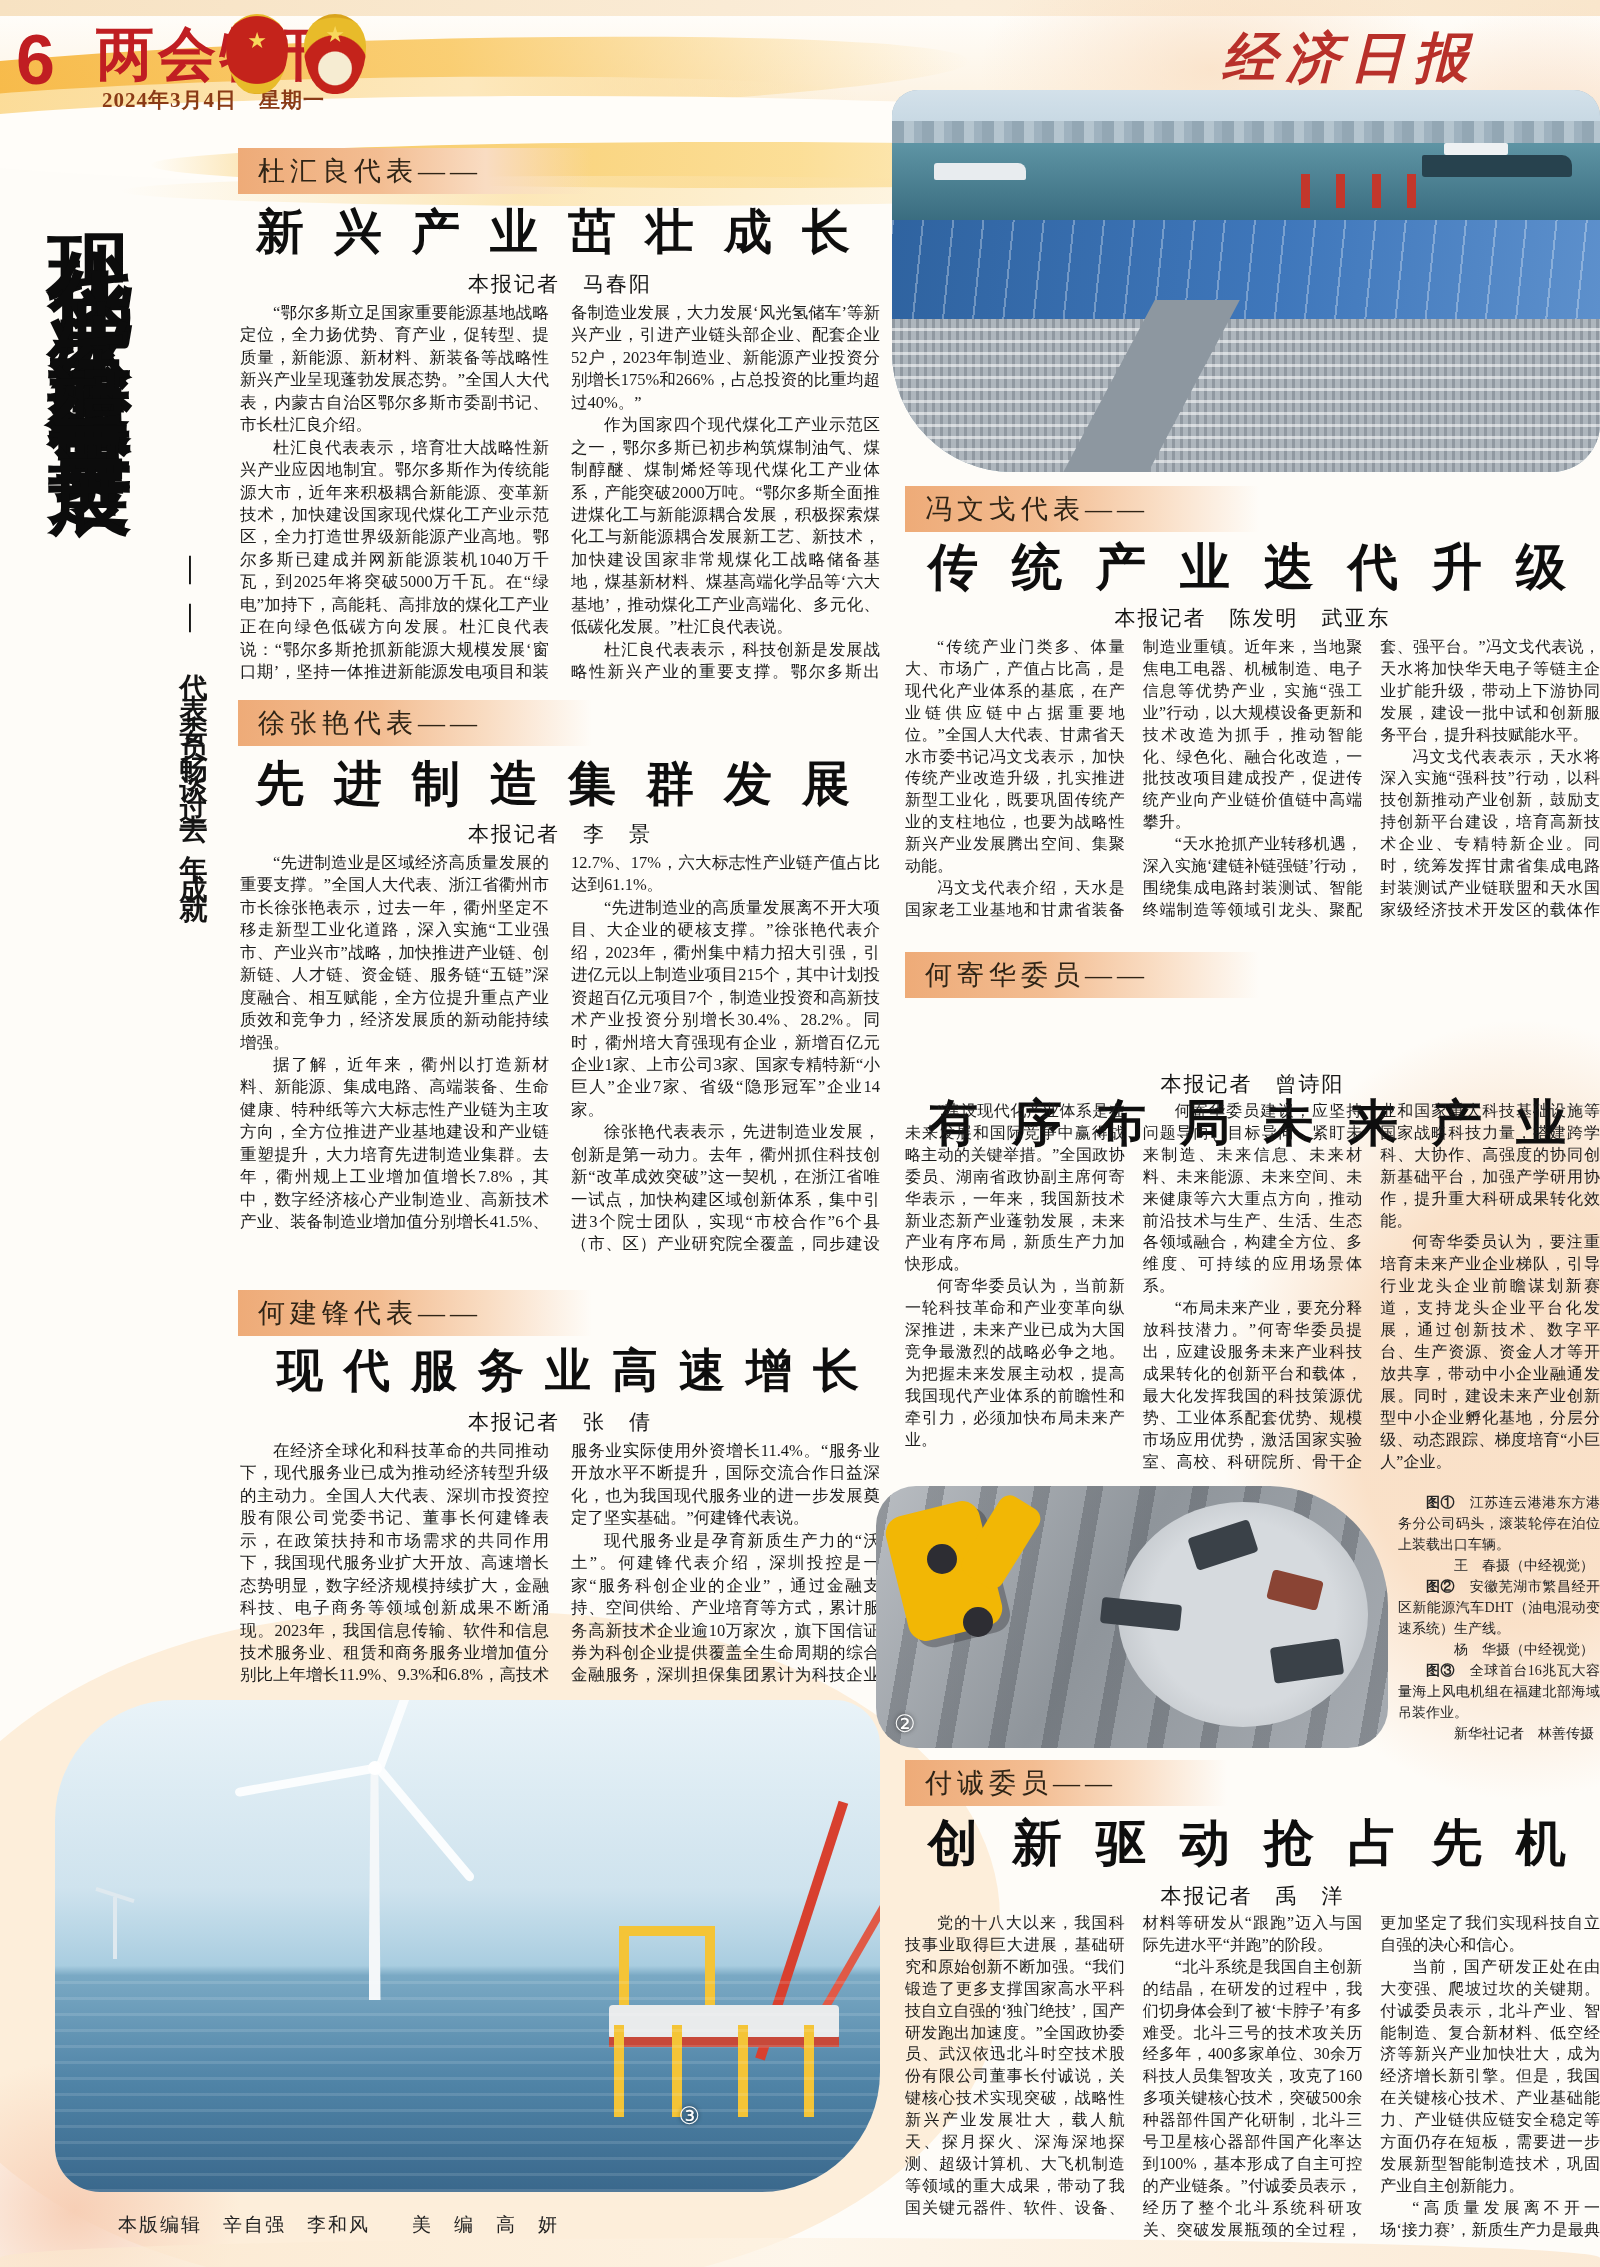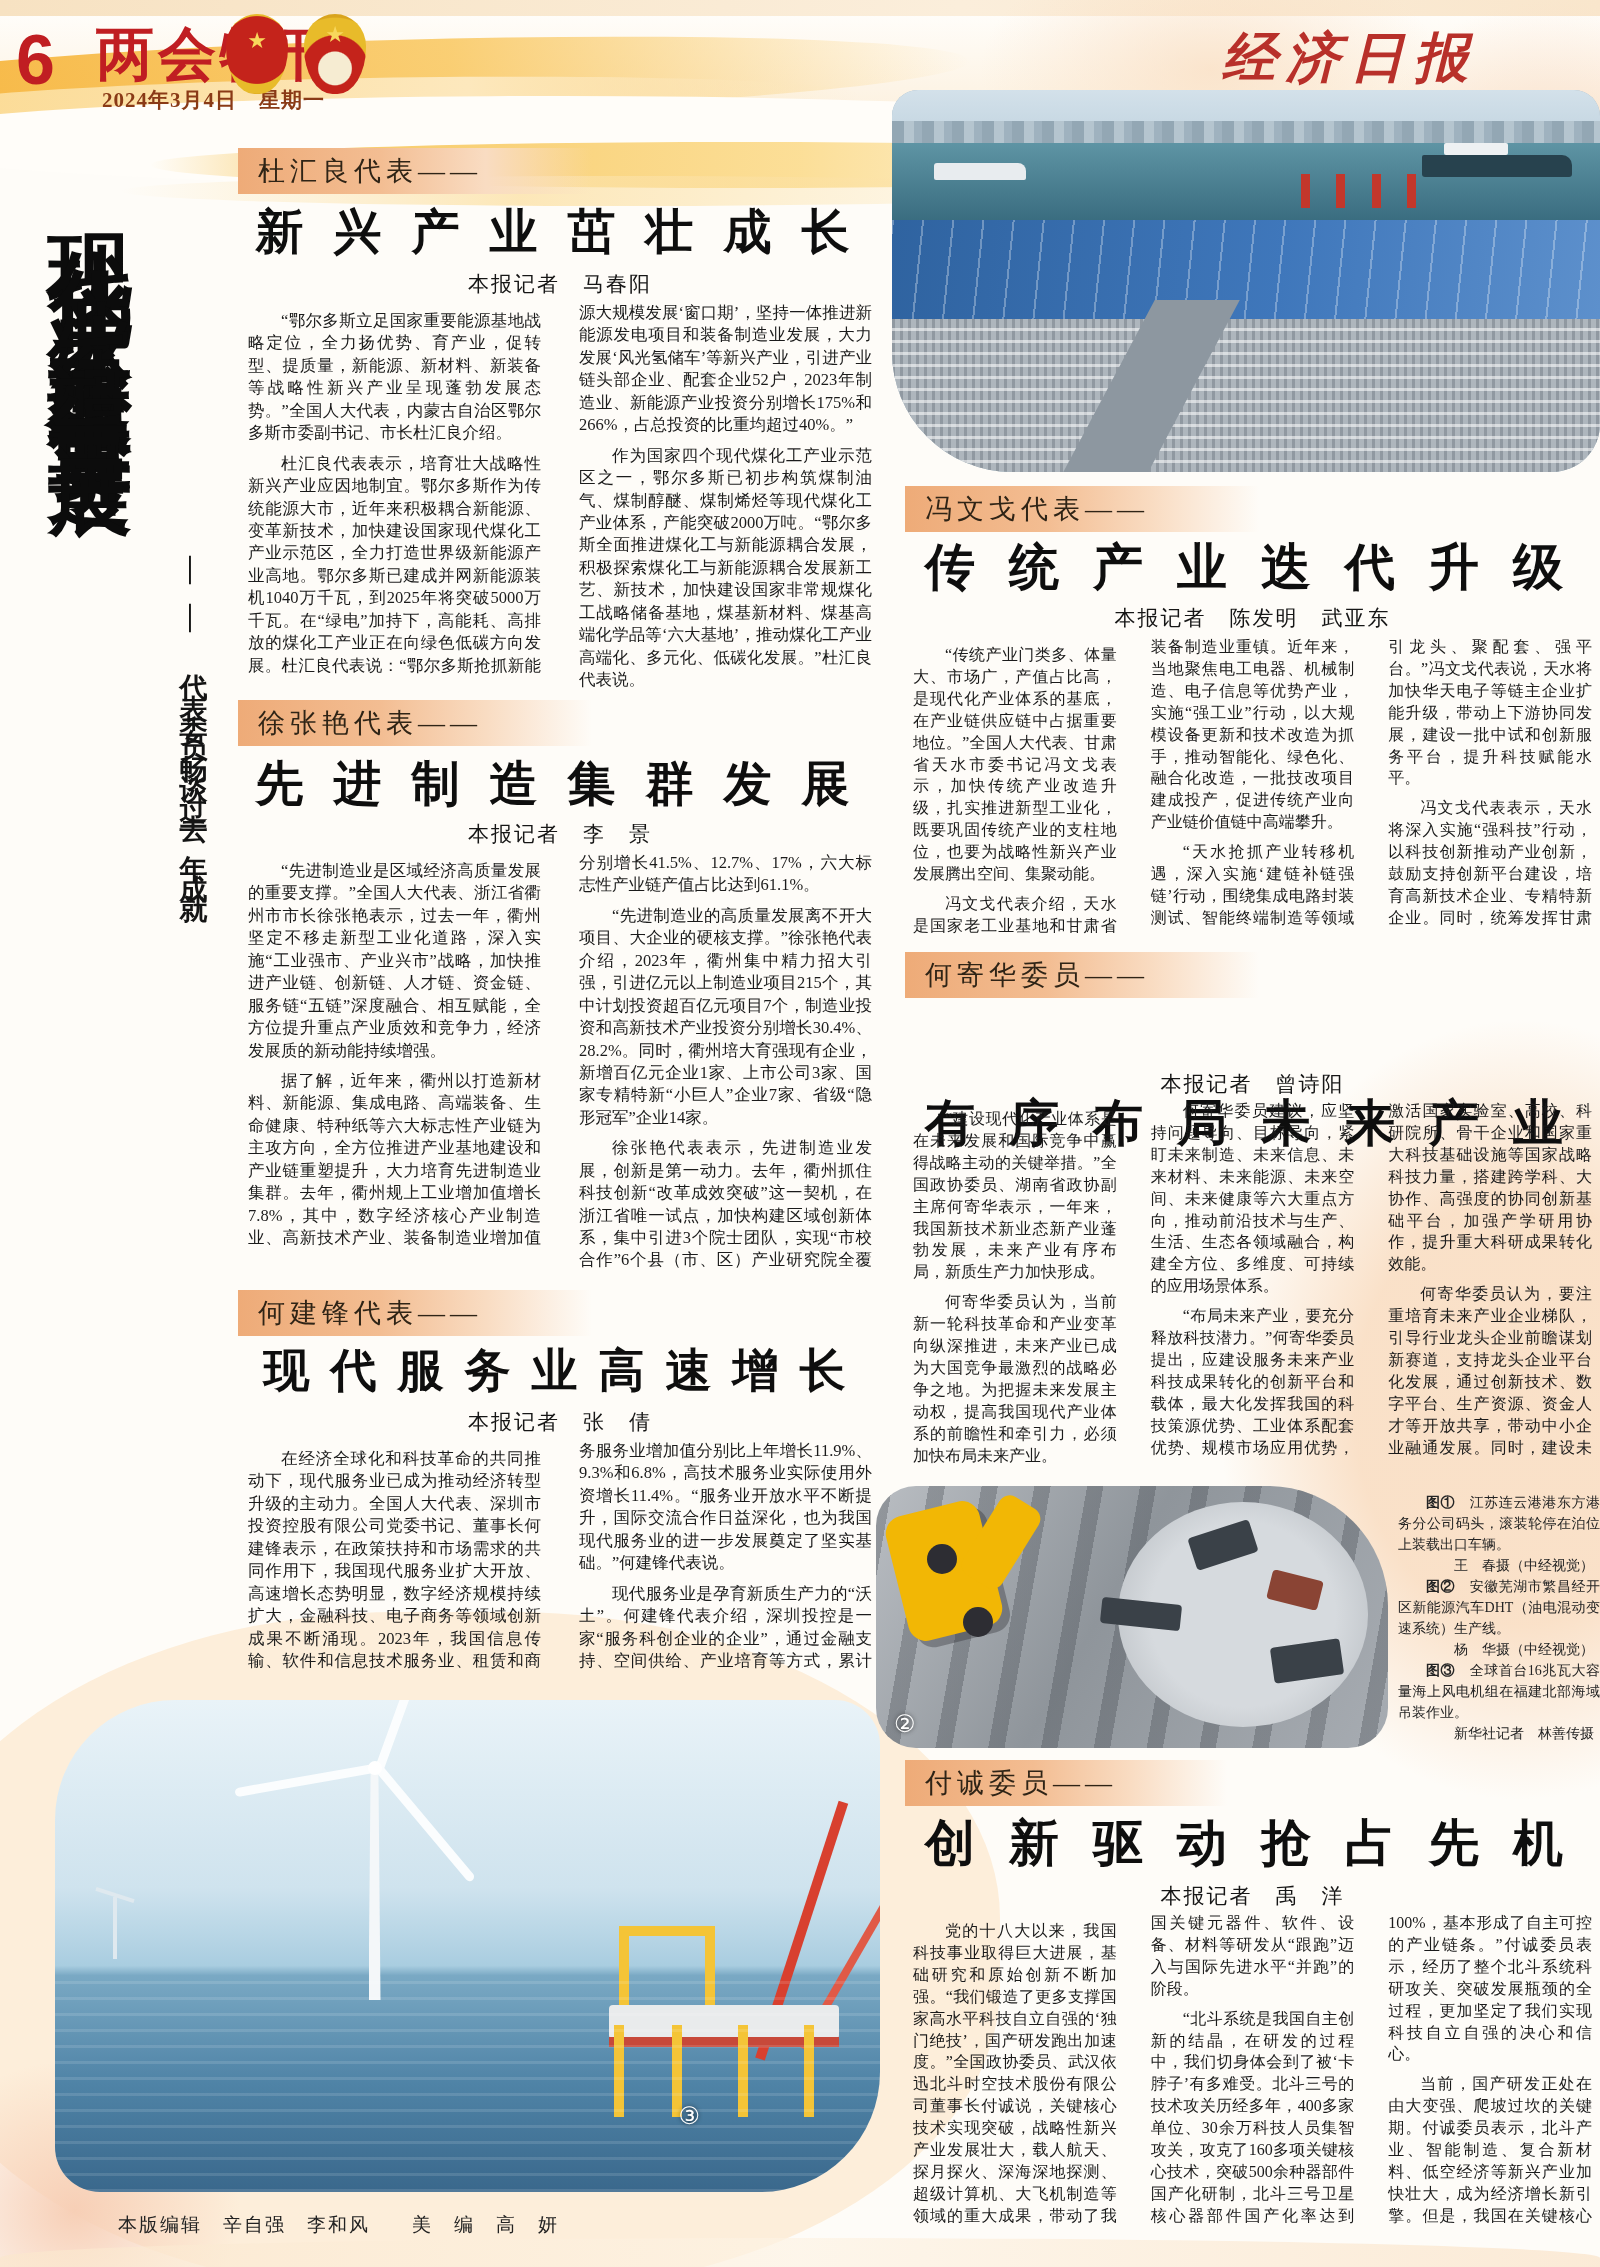--- a/index.html
+++ b/index.html
@@ -59,32 +59,32 @@
   .lead-headline { left:34px; top:168px; height:1520px; writing-mode:vertical-rl; text-orientation:upright;
     font-family:"Liberation Sans","DejaVu Sans",sans-serif; font-weight:900; font-size:84px; letter-spacing:16px;
     color:#0c0c0c; z-index:2; }
   .lead-subtitle { left:174px; top:556px; height:720px; writing-mode:vertical-rl; text-orientation:mixed;
     font-size:28px; font-weight:700; letter-spacing:20px; color:#141414; z-index:2; }
 
   
   .tag { position:absolute; z-index:2; height:46px; line-height:46px; font-size:27px; letter-spacing:5px;
     color:#2f2416; padding:0 110px 0 20px; white-space:nowrap;
     background:linear-gradient(90deg,#eeab78 0%,#f3bd92 40%,#f9dcc2 70%,rgba(249,220,194,0) 100%); }
-  .art-title { position:absolute; z-index:2; font-weight:700; color:#0e0e0e; white-space:nowrap; text-align:center;
+  .art-title { position:absolute; z-index:2; font-weight:700; color:#0e0e0e; white-space:nowrap; text-align:right;
     font-family:"Liberation Serif","DejaVu Serif",serif; }
   .t8l { width:640px; font-size:48px; letter-spacing:30px; padding-left:15px; }
   .t9l { width:640px; font-size:46px; letter-spacing:21px; padding-left:10px; }
   .t8r { width:695px; font-size:50px; letter-spacing:34px; padding-left:17px; }
   .byline { position:absolute; z-index:2; text-align:center; font-size:21px; letter-spacing:2px; color:#161616; }
   .bw-l { width:640px; } .bw-r { width:695px; }
   .article-body { position:absolute; z-index:2; overflow:hidden; text-align:justify; color:#1b1b1b;
     font-size:16.5px; line-height:1.36; column-gap:22px; }
   .cols2 { column-count:2; }
   .cols3 { column-count:3; column-gap:18px; font-size:16px; line-height:1.37; }
-  .article-body p { text-indent:2em; margin:8px; }
+  .article-body p { text-indent:2em; margin:0; }
 
   
   .captions { left:1398px; top:1492px; width:202px; height:320px; z-index:2; overflow:hidden;
     font-size:14px; line-height:1.5; color:#242424; text-align:justify; }
   .cap { text-indent:2em; }
   .cap b { font-weight:700; }
   .cap-credit { text-align:right; padding-right:6px; }
 
   
   .photo { position:absolute; z-index:2; overflow:hidden; }

